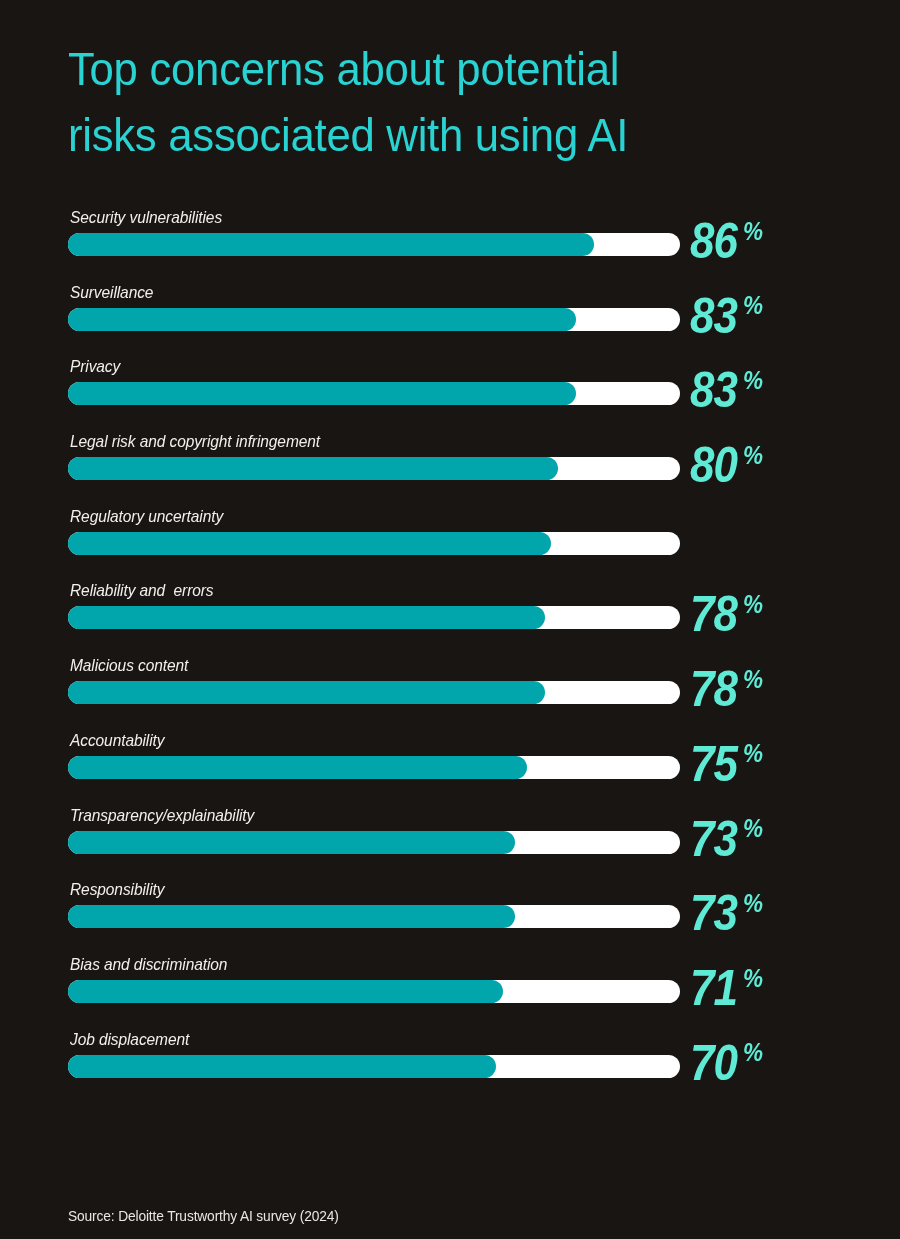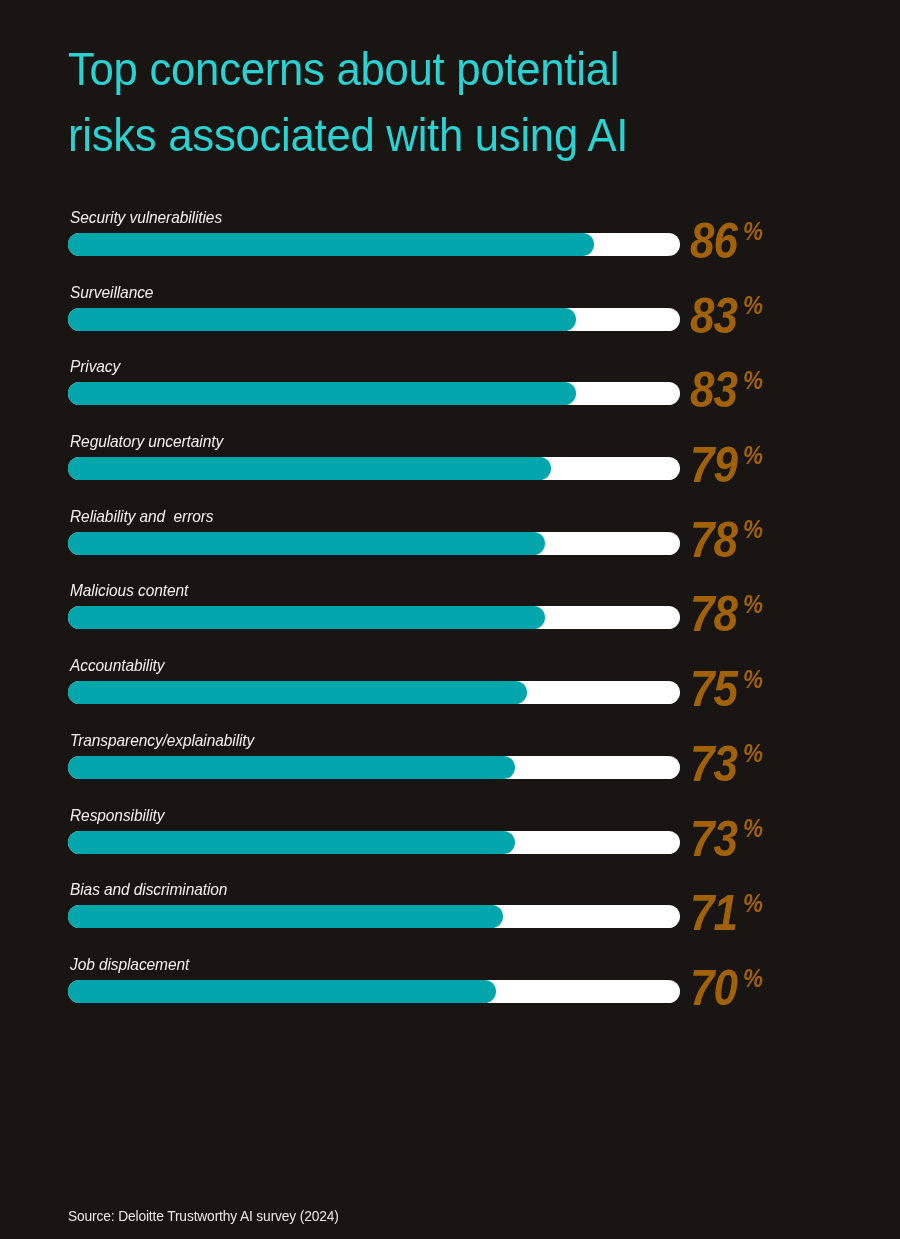--- a/index.html
+++ b/index.html
@@ -78,21 +78,21 @@
     height: 23px;
     background: #00a6ab;
     border-radius: 12px;
   }
   .value {
     position: absolute;
     left: 690px;
     top: 10px;
     width: 110px;
     text-align: left;
-    color: #a16207;
+    color: #5eead4;
     font-weight: 700;
     white-space: nowrap;
   }
   .value .num {
     font-size: 50px;
     line-height: 52px;
     letter-spacing: -1px;
     transform: scaleX(0.88);
     transform-origin: left bottom;
     display: inline-block;
@@ -148,25 +148,31 @@
         <div class="value"><span class="num">83</span><span class="pct">%</span></div>
       </div>
       <div class="row">
         <div class="row-label">Privacy</div>
         <div class="track">
           <div class="fill" style="width: 83%;"></div>
         </div>
         <div class="value"><span class="num">83</span><span class="pct">%</span></div>
       </div>
       <div class="row">
+        <div class="row-label">Legal risk and copyright infringement</div>
+        <div class="track">
+          <div class="fill" style="width: 80%;"></div>
+        </div>
+        <div class="value"><span class="num">80</span><span class="pct">%</span></div>
+      </div>
+      <div class="row">
         <div class="row-label">Regulatory uncertainty</div>
         <div class="track">
           <div class="fill" style="width: 79%;"></div>
         </div>
-        <div class="value"><span class="num">79</span><span class="pct">%</span></div>
       </div>
       <div class="row">
         <div class="row-label">Reliability and  errors</div>
         <div class="track">
           <div class="fill" style="width: 78%;"></div>
         </div>
         <div class="value"><span class="num">78</span><span class="pct">%</span></div>
       </div>
       <div class="row">
         <div class="row-label">Malicious content</div>

